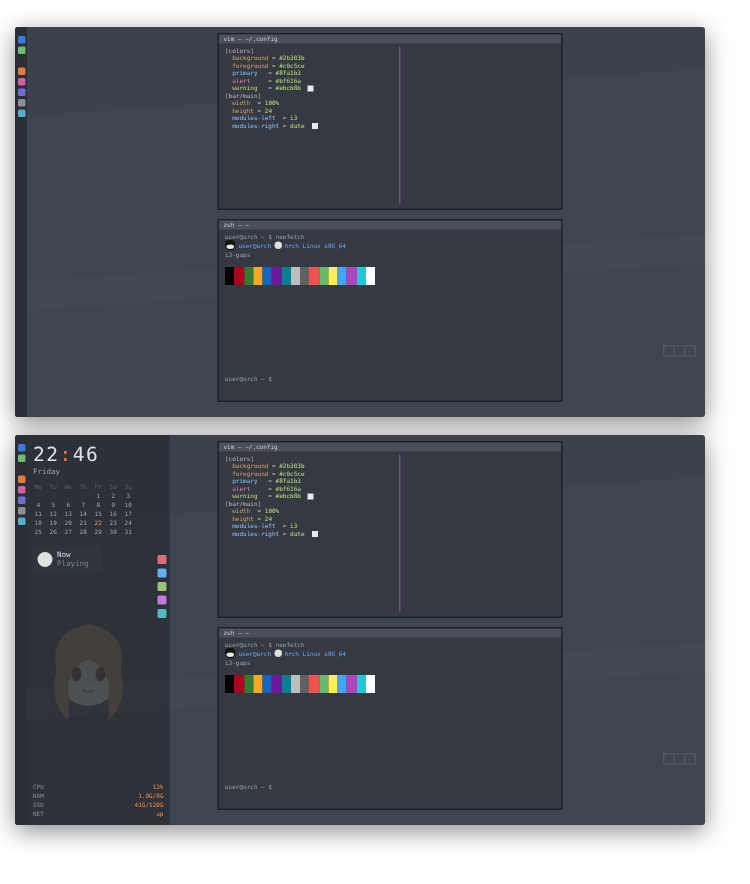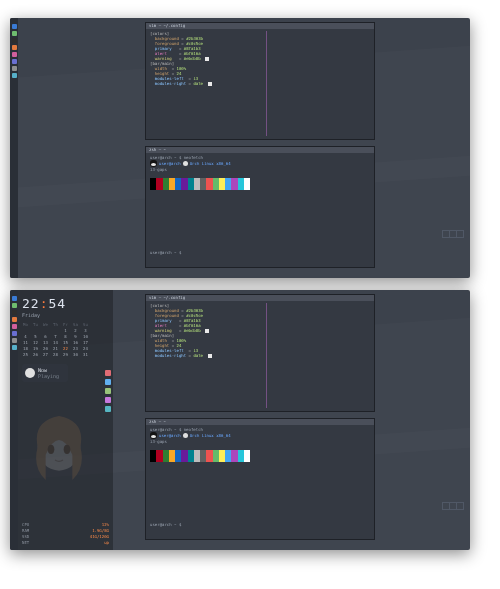--- a/index.html
+++ b/index.html
@@ -283,21 +283,21 @@
       <ellipse cx="50" cy="58" rx="32" ry="36" fill="#dcdcdc"></ellipse>
       <path d="M18 58 Q10 20 50 12 Q90 20 82 58 Q90 90 70 108 L70 70 Q60 48 50 48 Q40 48 30 70 L30 108 Q10 90 18 58 Z" fill="#b88b5d"></path>
       <ellipse cx="38" cy="62" rx="5" ry="7" fill="#6a4a2a"></ellipse>
       <ellipse cx="62" cy="62" rx="5" ry="7" fill="#6a4a2a"></ellipse>
       <path d="M44 78 Q50 82 56 78" stroke="#9c8a7a" stroke-width="2" fill="none"></path>
     </svg>
   </div>
 
   <div class="sidebar sb-dark">
     <div class="clock">
-      <span>22</span><span class="sep">:</span><span>54</span>
+      <span>22</span><span class="sep">:</span><span>46</span>
     </div>
     <div class="clock-day">Friday</div>
 
     <div class="cal" id="cal">
         <div class="cal-row">
           <span class="dim">Mo</span>
           <span class="dim">Tu</span>
           <span class="dim">We</span>
           <span class="dim">Th</span>
           <span class="dim">Fr</span>

